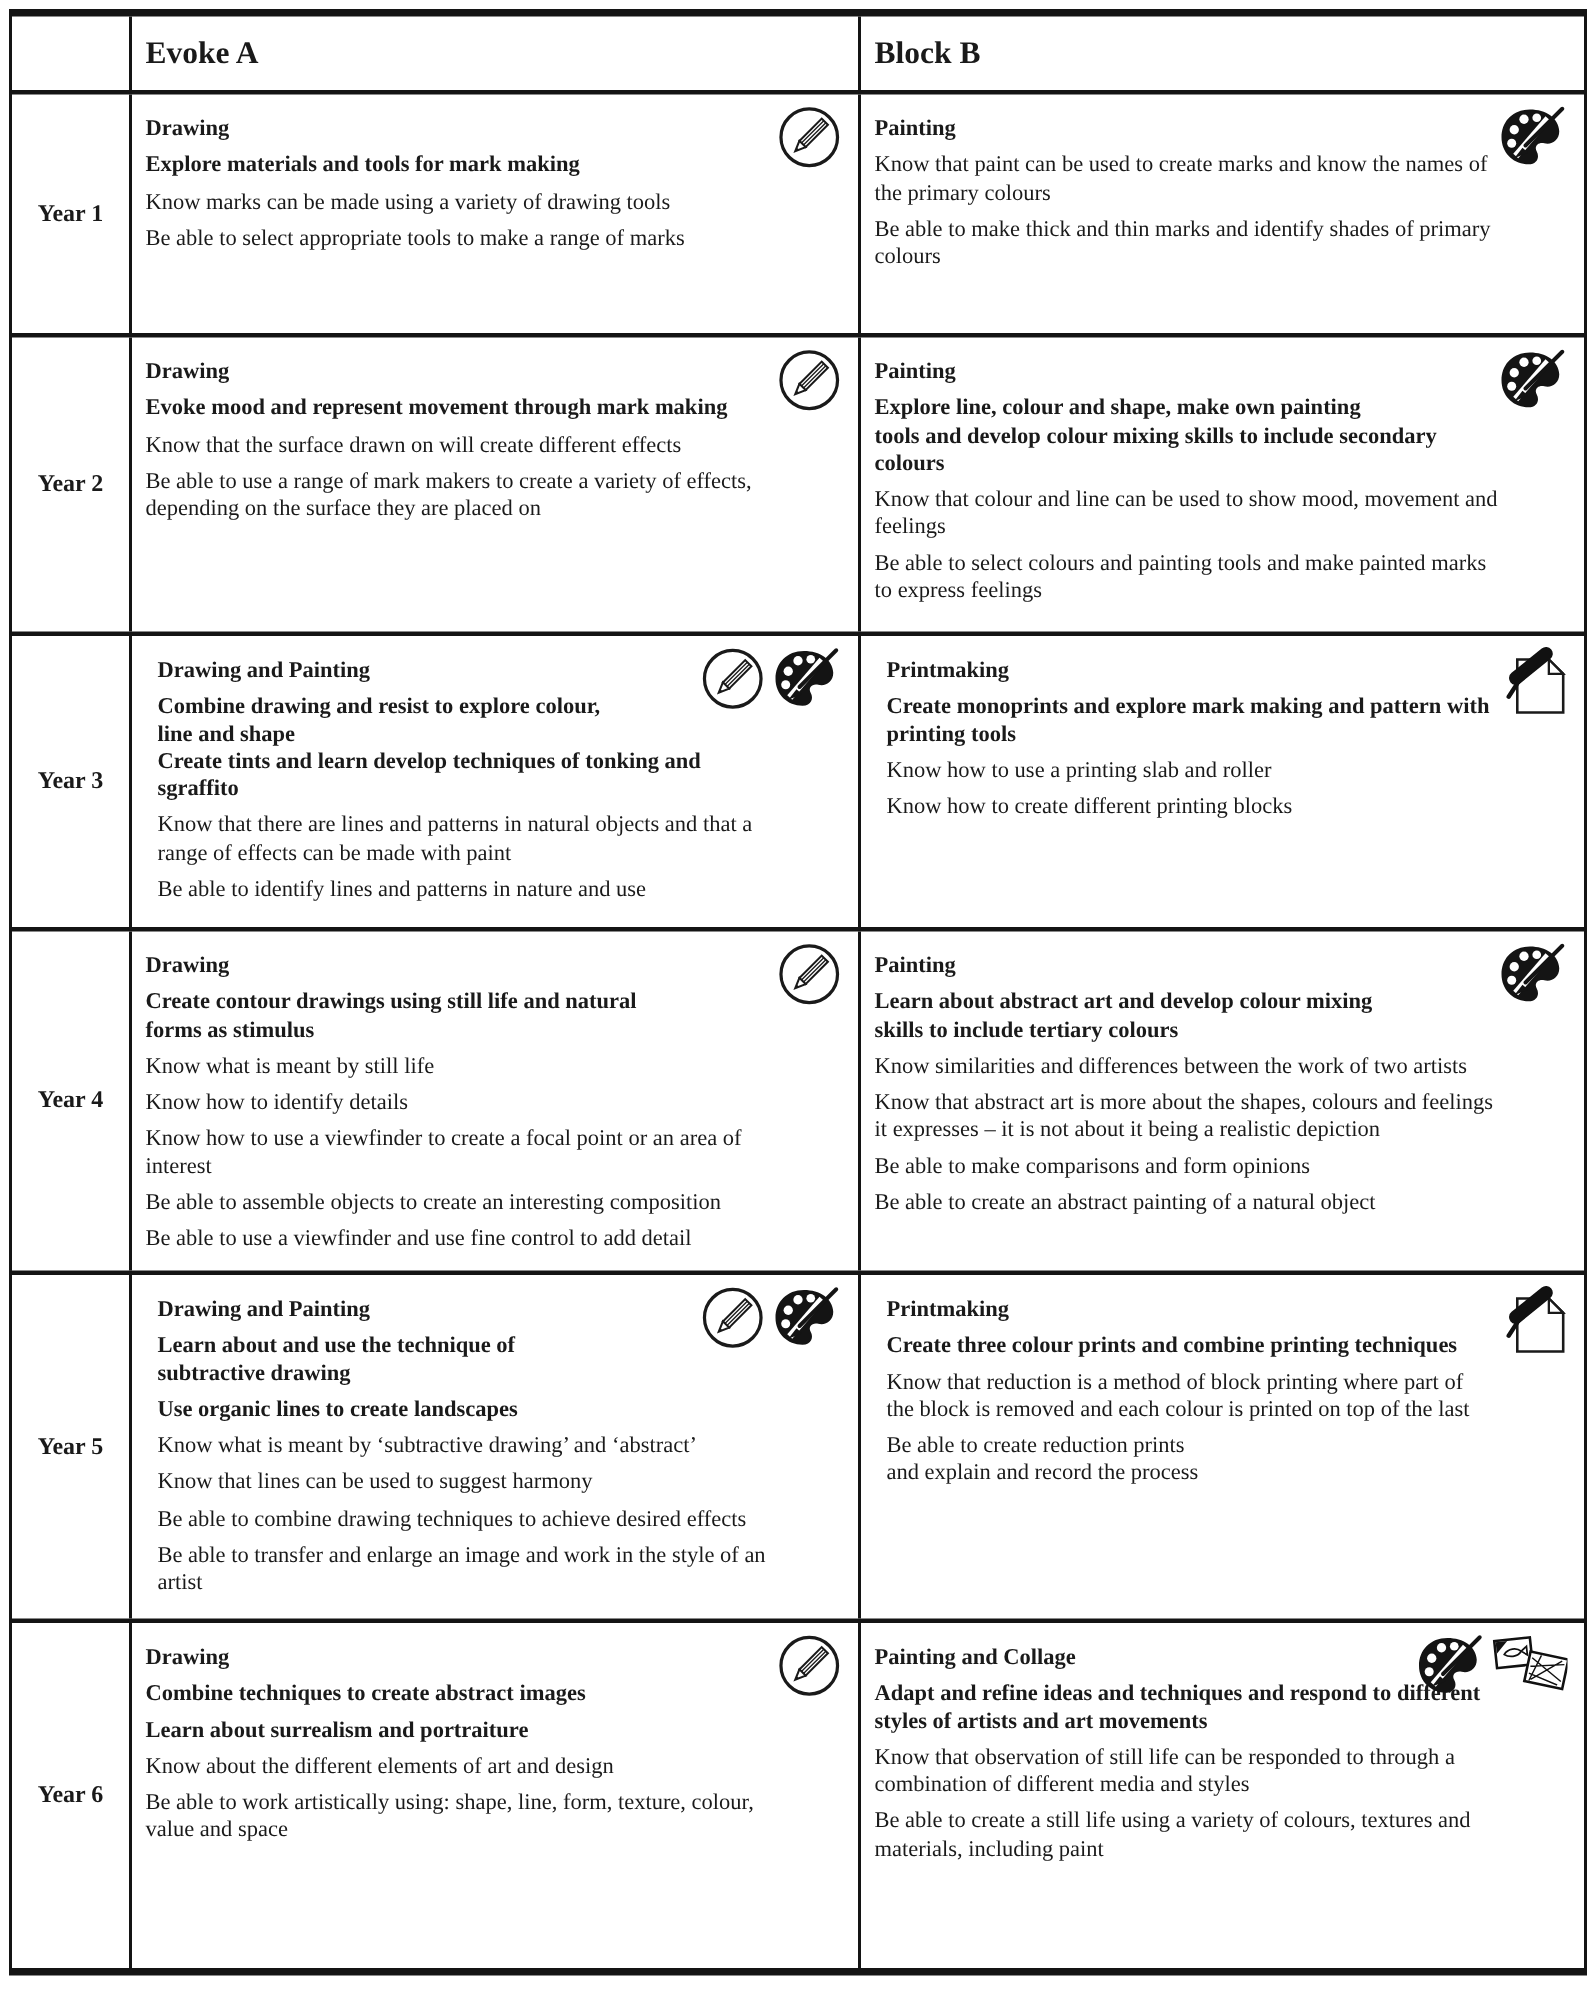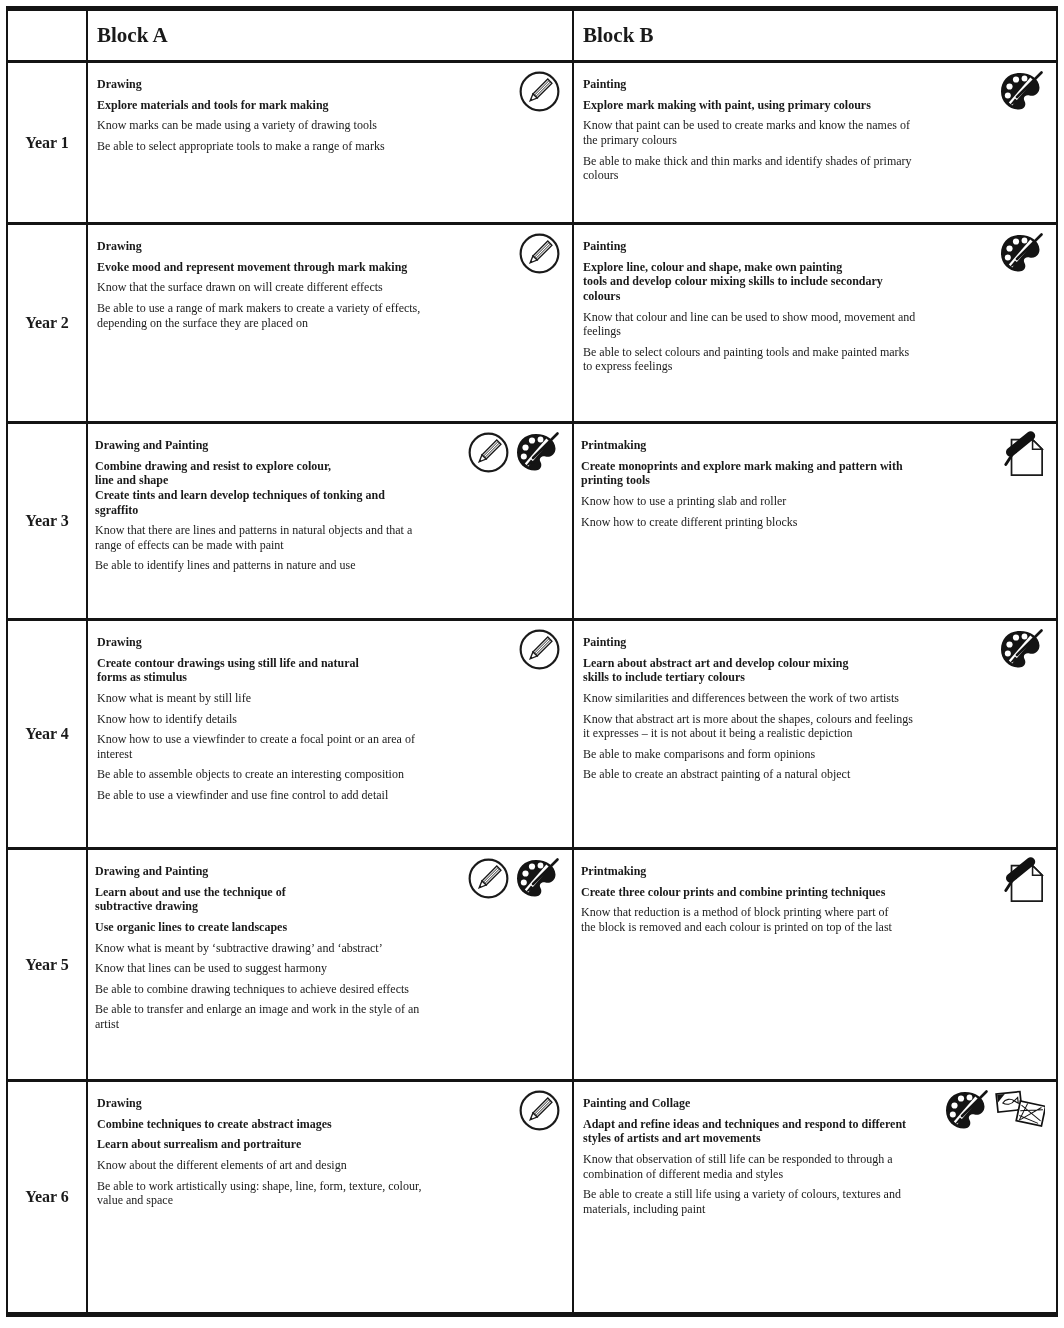--- a/index.html
+++ b/index.html
@@ -32,38 +32,38 @@
   .ycell {
     width: 80px; flex: 0 0 80px;
     border-right: 2px solid #141414;
     display: flex; align-items: center; justify-content: center;
   }
   .ylabel { font-weight: 700; font-size: 16px; }
   .hcell { font-weight: 700; font-size: 21px; display: flex; align-items: center; padding-left: 9px; }
   .cell-a { width: 486px; flex: 0 0 486px; border-right: 2px solid #141414; }
   .cell-b { flex: 1; border-radius: 20px; }
   .cell { position: relative; padding: 14px 10px 8px 9px; }
-  .r3 .cell, .r5 .cell { padding-left: 7px; }
-  .cell p { font-size: 12px; line-height: 1.22; white-space: pre-line; margin: 0 0 6px 0; }
+  .r3 .cell, .r5 .cell { padding-left: 17px; }
+  .cell p { font-size: 15px; line-height: 1.22; white-space: pre-line; margin: 0 0 6px 0; }
   .cell p.subject { font-weight: 700; }
   .cell p.b { font-weight: 700; }
   .icons {
     position: absolute; top: 7px; right: 11px;
     display: flex; gap: 5px; align-items: flex-start;
   }
   .icon { display: inline-block; line-height: 0; }
 </style>
 </head>
 <body>
 
 <div class="page">
   <div class="table">
     <div class="row hr">
       <div class="ycell"></div>
-      <div class="cell-a hcell">Block A</div>
+      <div class="cell-a hcell">Evoke A</div>
       <div class="cell-b hcell">Block B</div>
     </div>
 
   <div class="row r1">
     <div class="ycell">
       <span class="ylabel">Year 1</span>
     </div>
     <div class="cell cell-a">
       <div class="icons">
             <span class="icon"><svg viewBox="0 0 44 44" width="43" height="43">
@@ -92,21 +92,20 @@
                 <circle cx="17" cy="9.5" r="3.1" fill="#fff"></circle>
                 <circle cx="25.5" cy="8.5" r="2.9" fill="#fff"></circle>
                 <circle cx="8.8" cy="25.5" r="3" fill="#fff"></circle>
                 <line x1="11.5" y1="34" x2="33" y2="9" stroke="#fff" stroke-width="4.4"></line>
                 <line x1="18" y1="27" x2="42.5" y2="2.5" stroke="#141414" stroke-width="2.6" stroke-linecap="round"></line>
                 <path d="M10.5 35.5 L16 28.5 L19.8 31.8 Z" fill="#141414"></path>
               </svg></span>
           </div>
       <p class="subject">Painting</p>
       <div class="paras">
-            <p class="b">Explore mark making with paint, using primary colours</p>
             <p class="r">Know that paint can be used to create marks and know the names of
 the primary colours</p>
             <p class="r">Be able to make thick and thin marks and identify shades of primary
 colours</p>
           </div>
     </div>
   </div>
 
   <div class="row r2">
     <div class="ycell">
@@ -317,20 +316,22 @@
                 <path d="M33 9 L33 19 L43 19 Z" fill="#fff" stroke="#1a1a1a" stroke-width="1.6"></path>
                 <line x1="10" y1="22" x2="31" y2="5" stroke="#111" stroke-width="9.5" stroke-linecap="round"></line>
                 <line x1="17" y1="16.5" x2="5" y2="35" stroke="#111" stroke-width="3" stroke-linecap="round"></line>
               </svg></span>
           </div>
       <p class="subject">Printmaking</p>
       <div class="paras">
             <p class="b">Create three colour prints and combine printing techniques</p>
             <p class="r">Know that reduction is a method of block printing where part of
 the block is removed and each colour is printed on top of the last</p>
+            <p class="r">Be able to create reduction prints
+and explain and record the process</p>
           </div>
     </div>
   </div>
 
   <div class="row r6">
     <div class="ycell">
       <span class="ylabel">Year 6</span>
     </div>
     <div class="cell cell-a">
       <div class="icons">

